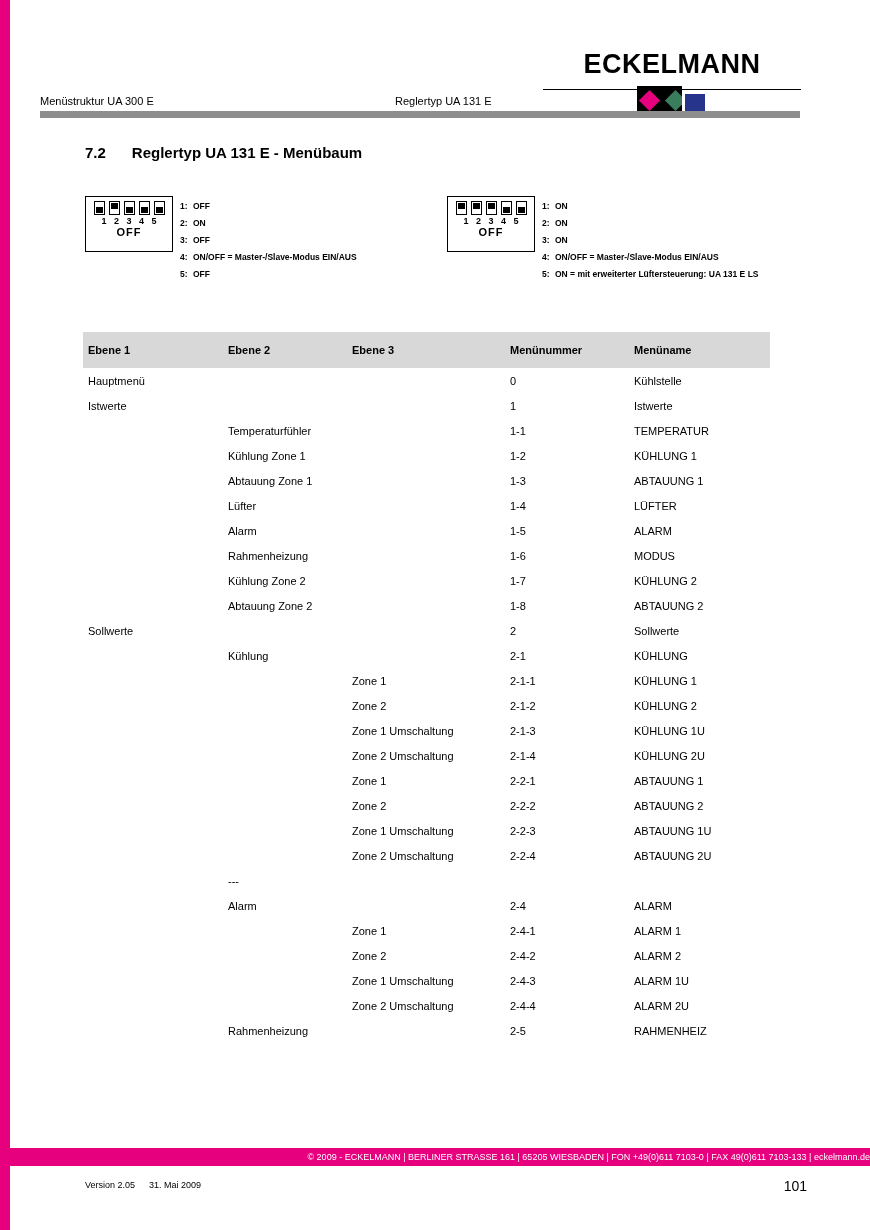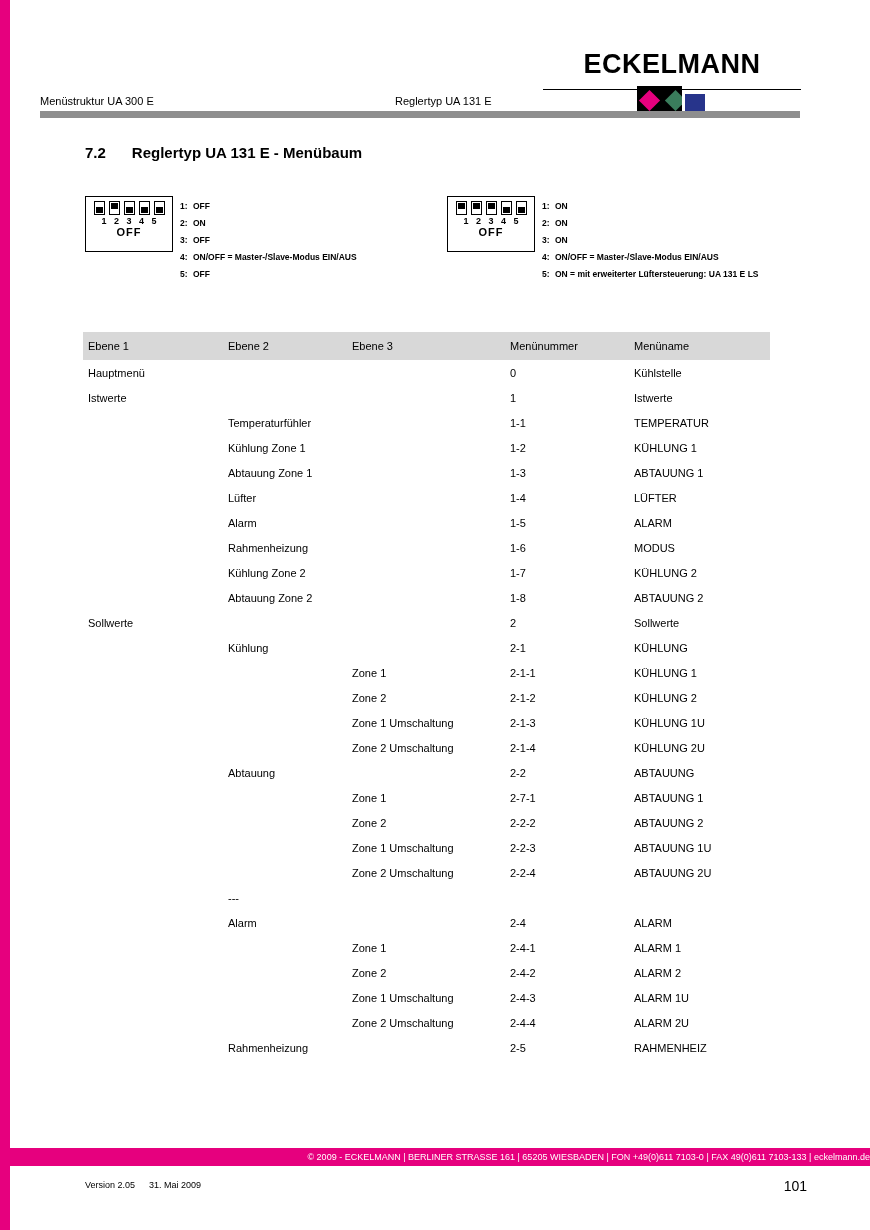--- a/index.html
+++ b/index.html
@@ -59,21 +59,21 @@
   .dip-note { height:17px; line-height:12px; white-space:nowrap; }
   .note-num { display:inline-block; width:13px; }
 
   
   .menu-table { position:absolute; left:83px; top:332px; width:687px; font-size:11px; }
   .thead, .trow {
     display:grid;
     grid-template-columns:140px 124px 158px 124px 141px;
     align-items:center;
   }
-  .thead { background:#d8d8d8; height:28px; font-weight:normal; }
+  .thead { background:#d8d8d8; height:36px; font-weight:bold; }
   .trow { height:25px; }
   .tcell { padding-left:5px; white-space:nowrap; overflow:hidden; }
 
   
   .footer-bar {
     position:absolute; left:10px; top:1148px; width:860px; height:18px; background:#e6007e;
     color:#fff; font-size:9px; line-height:18px; text-align:right;
   }
   .version-text { position:absolute; left:85px; top:1180px; font-size:9px; }
   .version-text .vt2 { margin-left:14px;margin-top:28px; }
@@ -279,30 +279,23 @@
       </div>
       <div class="trow">
         <div class="tcell"></div>
         <div class="tcell"></div>
         <div class="tcell">Zone 2 Umschaltung</div>
         <div class="tcell">2-1-4</div>
         <div class="tcell">KÜHLUNG 2U</div>
       </div>
       <div class="trow">
         <div class="tcell"></div>
-        <div class="tcell">Abtauung</div>
-        <div class="tcell"></div>
-        <div class="tcell">2-2</div>
-        <div class="tcell">ABTAUUNG</div>
-      </div>
-      <div class="trow">
-        <div class="tcell"></div>
         <div class="tcell"></div>
         <div class="tcell">Zone 1</div>
-        <div class="tcell">2-7-1</div>
+        <div class="tcell">2-2-1</div>
         <div class="tcell">ABTAUUNG 1</div>
       </div>
       <div class="trow">
         <div class="tcell"></div>
         <div class="tcell"></div>
         <div class="tcell">Zone 2</div>
         <div class="tcell">2-2-2</div>
         <div class="tcell">ABTAUUNG 2</div>
       </div>
       <div class="trow">

